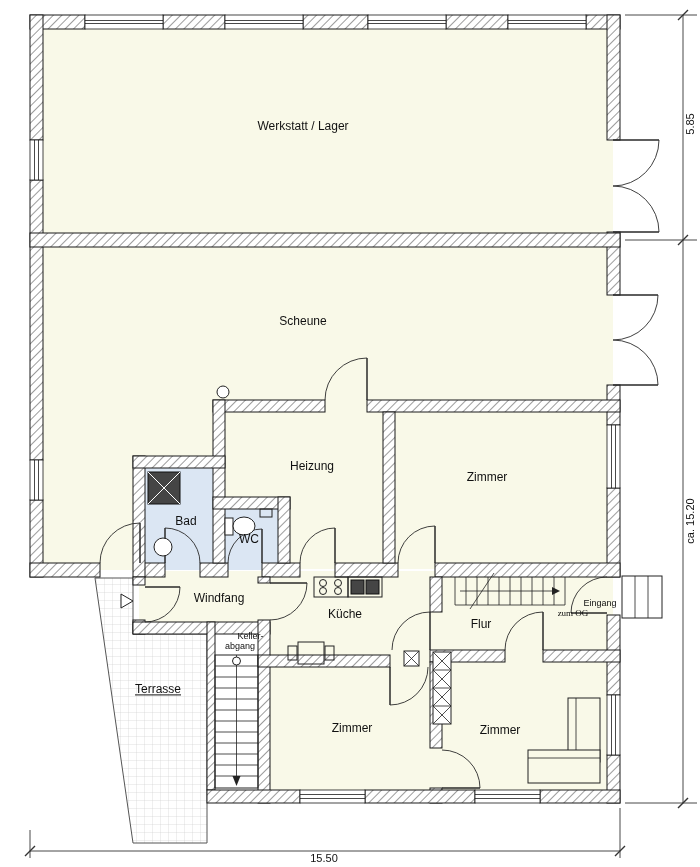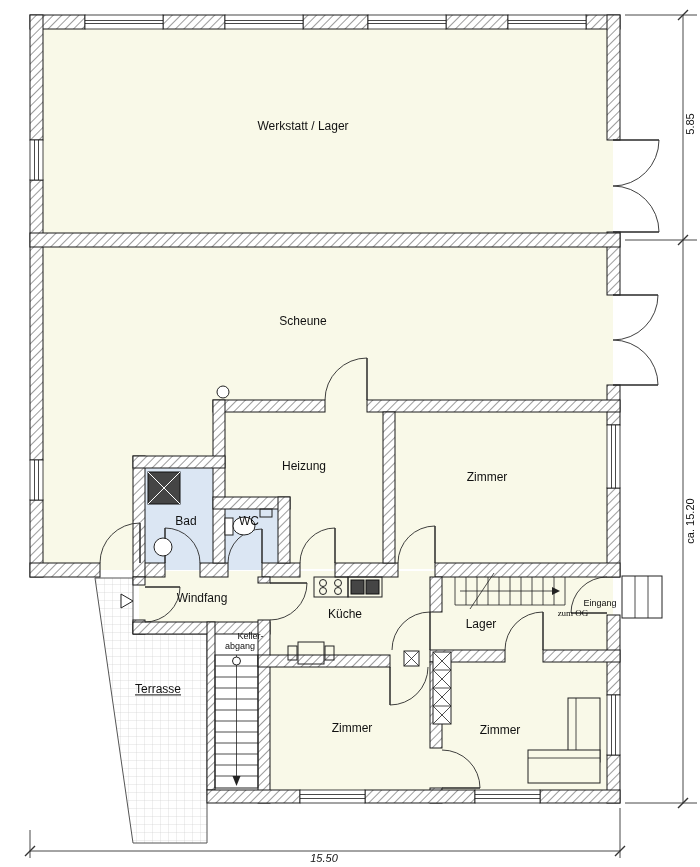--- a/index.html
+++ b/index.html
@@ -268,33 +268,33 @@
     <path class="tick" d="M678 20 L688 10 M678 245 L688 235"></path>
     <path class="dim" d="M683 240 V803 M625 803 H697"></path>
     <path class="tick" d="M678 808 L688 798"></path>
     <path class="dim" d="M30 830 V858 M620 808 V858 M30 851 H620"></path>
     <path class="tick" d="M25 856 L35 846 M615 856 L625 846"></path>
   </g>
 </svg>
 
 <div class="lbl" style="left:303px;top:127px;">Werkstatt / Lager</div>
 <div class="lbl" style="left:303px;top:322px;">Scheune</div>
-<div class="lbl" style="left:304px;top:467px;">Heizung</div>
+<div class="lbl" style="left:312px;top:467px;">Heizung</div>
 <div class="lbl" style="left:487px;top:478px;">Zimmer</div>
 <div class="lbl" style="left:186px;top:522px;">Bad</div>
-<div class="lbl" style="left:249px;top:522px;">WC</div>
-<div class="lbl" style="left:202px;top:599px;">Windfang</div>
+<div class="lbl" style="left:249px;top:540px;">WC</div>
+<div class="lbl" style="left:219px;top:599px;">Windfang</div>
 <div class="lbl" style="left:345px;top:615px;">Küche</div>
-<div class="lbl" style="left:481px;top:625px;">Lager</div>
+<div class="lbl" style="left:481px;top:625px;">Flur</div>
 <div class="lbl" style="left:352px;top:729px;">Zimmer</div>
 <div class="lbl" style="left:500px;top:731px;">Zimmer</div>
 <div class="lbl" style="left:158px;top:690px;text-decoration:underline;">Terrasse</div>
 
 <div class="lbl sm" style="left:573px;top:604px;margin-left:27px;">Eingang</div>
 <div class="lbl sm" style="left:573px;top:614px;font-family:Liberation Serif, serif;">zum OG</div>
 <div class="lbl sm" style="left:240px;top:637px;padding-left:21px;">Keller-</div>
 <div class="lbl sm" style="left:240px;top:647px;text-align:center;">abgang</div>
 
 <div class="lbl dimlbl rot" style="left:690px;top:124px;">5.85</div>
 <div class="lbl dimlbl rot" style="left:690px;top:521px;">ca. 15.20</div>
-<div class="lbl dimlbl" style="left:324px;top:858px;font-style:italic;">15.50</div>
+<div class="lbl dimlbl" style="left:324px;top:858px;">15.50</div>
 
 </div>
 
 </body></html>

